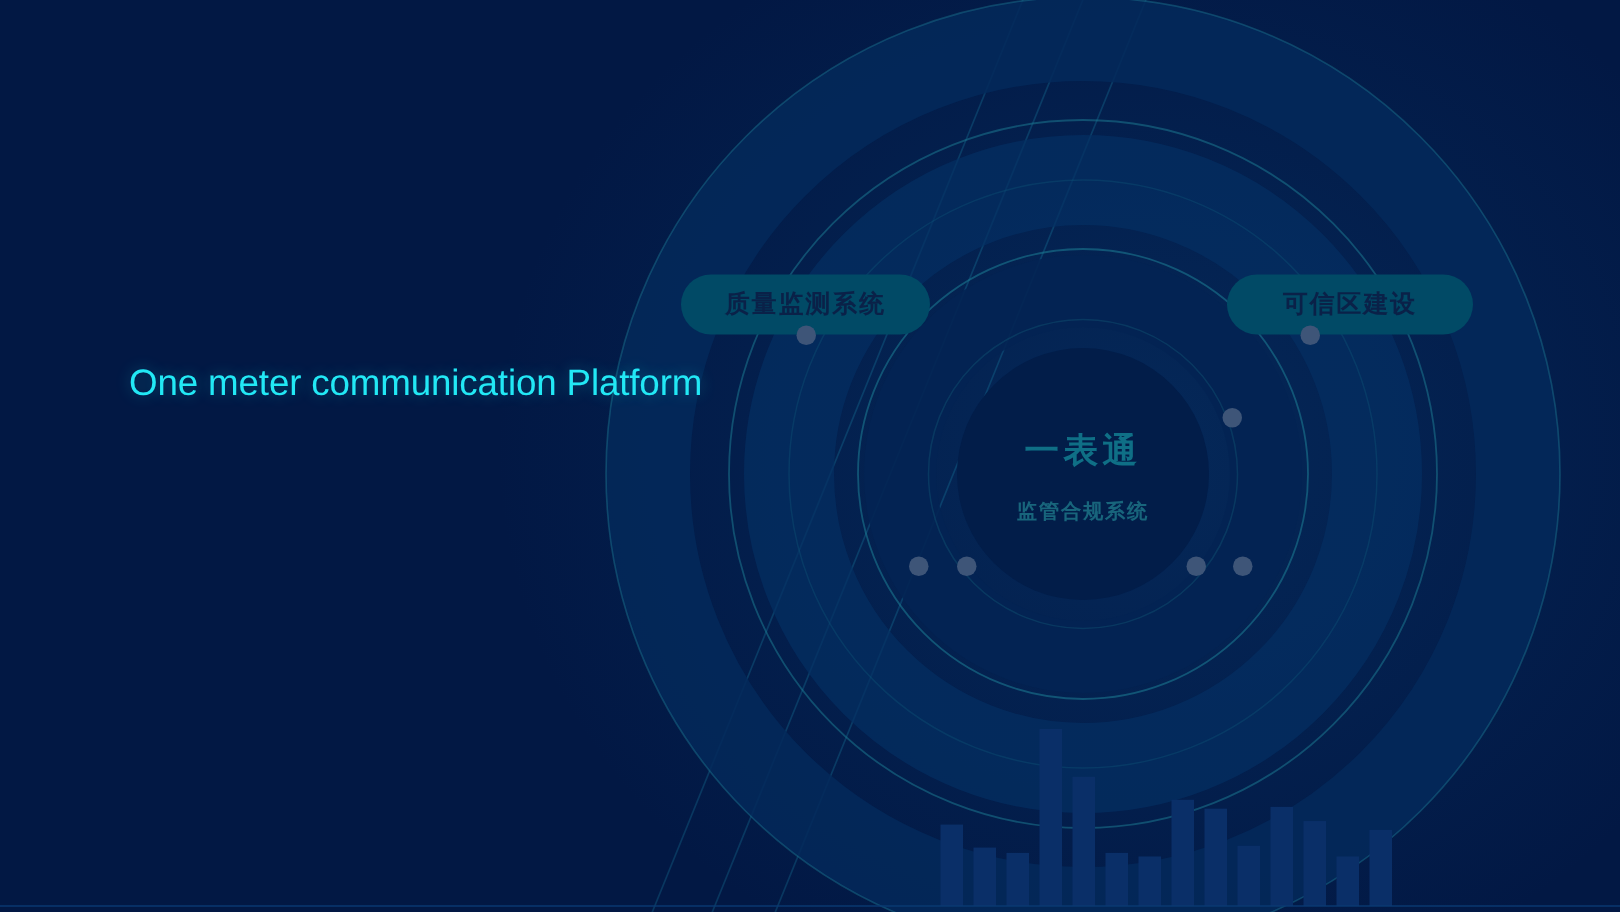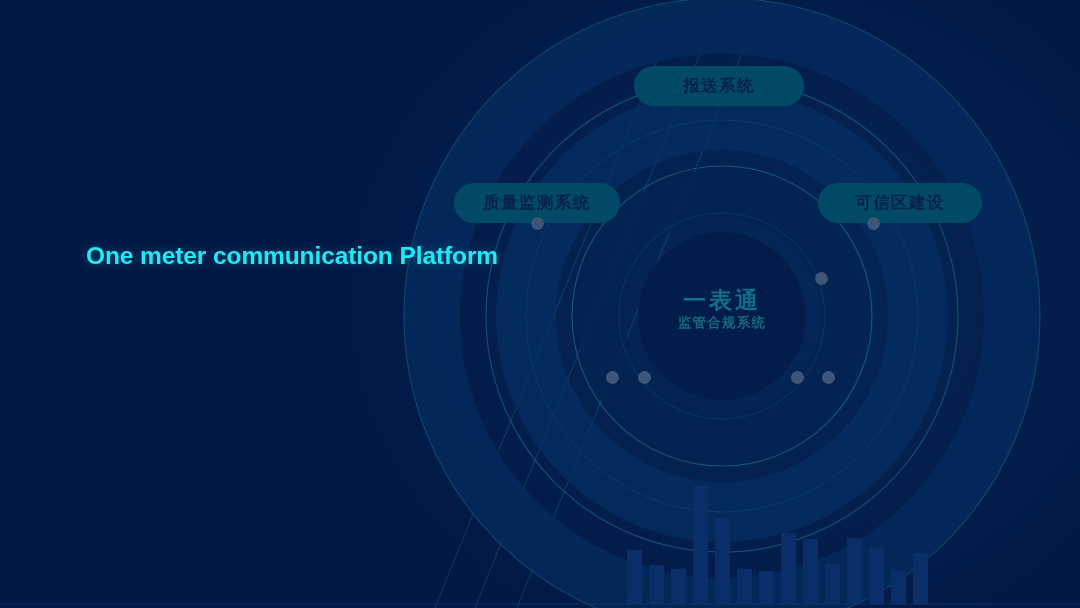--- a/index.html
+++ b/index.html
@@ -46,21 +46,21 @@
     background: linear-gradient(180deg, #ffffff 0%, #eafdff 34%, #6df2ff 74%, #21e6f7 100%);
     -webkit-background-clip: text;
     background-clip: text;
     color: transparent;
     -webkit-text-fill-color: transparent;
     filter: drop-shadow(0 0 14px rgba(34, 214, 246, 0.35));
   }
   #title-en {
     margin: 10px 0 0 2px;
     font-size: 24.5px;
-    font-weight: 700;
+    font-weight: 400;
     letter-spacing: -0.1px;
     color: #22e8f5;
     white-space: nowrap;
     text-shadow: 0 0 10px rgba(34, 232, 245, 0.30);
   }
 
   
   #hub-label {
     position: absolute;
     left: 642px;
@@ -70,21 +70,21 @@
     pointer-events: none;
   }
   #hub-title {
     font-size: 23px;
     font-weight: 700;
     letter-spacing: 3px;
     color: #0f6f86;
     line-height: 1.1;
   }
   #hub-sub {
-    margin-top: 1px;
+    margin-top: 19px;
     font-size: 13.5px;
     font-weight: 700;
     letter-spacing: 1.2px;
     color: #18657c;
   }
 
   
   .node {
     position: absolute;
     height: 40px;
@@ -193,21 +193,20 @@
 
   <div id="headline">
     <div id="title-en">One meter communication Platform</div>
   </div>
 
   <div id="hub-label">
     <div id="hub-title">一表通</div>
     <div id="hub-sub">监管合规系统</div>
   </div>
 
-  <div class="node" id="node-baosong">报送系统</div>
   <div class="node" id="node-kexin">可信区建设</div>
   <div class="node" id="node-zhiliang">质量监测系统</div>
 
   <div class="dot" id="dot-kexin"></div>
   <div class="dot" id="dot-zhiliang"></div>
   <div class="dot" id="dot-hub-tr"></div>
   <div class="dot" id="dot-tb-a"></div>
   <div class="dot" id="dot-tb-b"></div>
   <div class="dot" id="dot-sj-a"></div>
   <div class="dot" id="dot-sj-b"></div>

